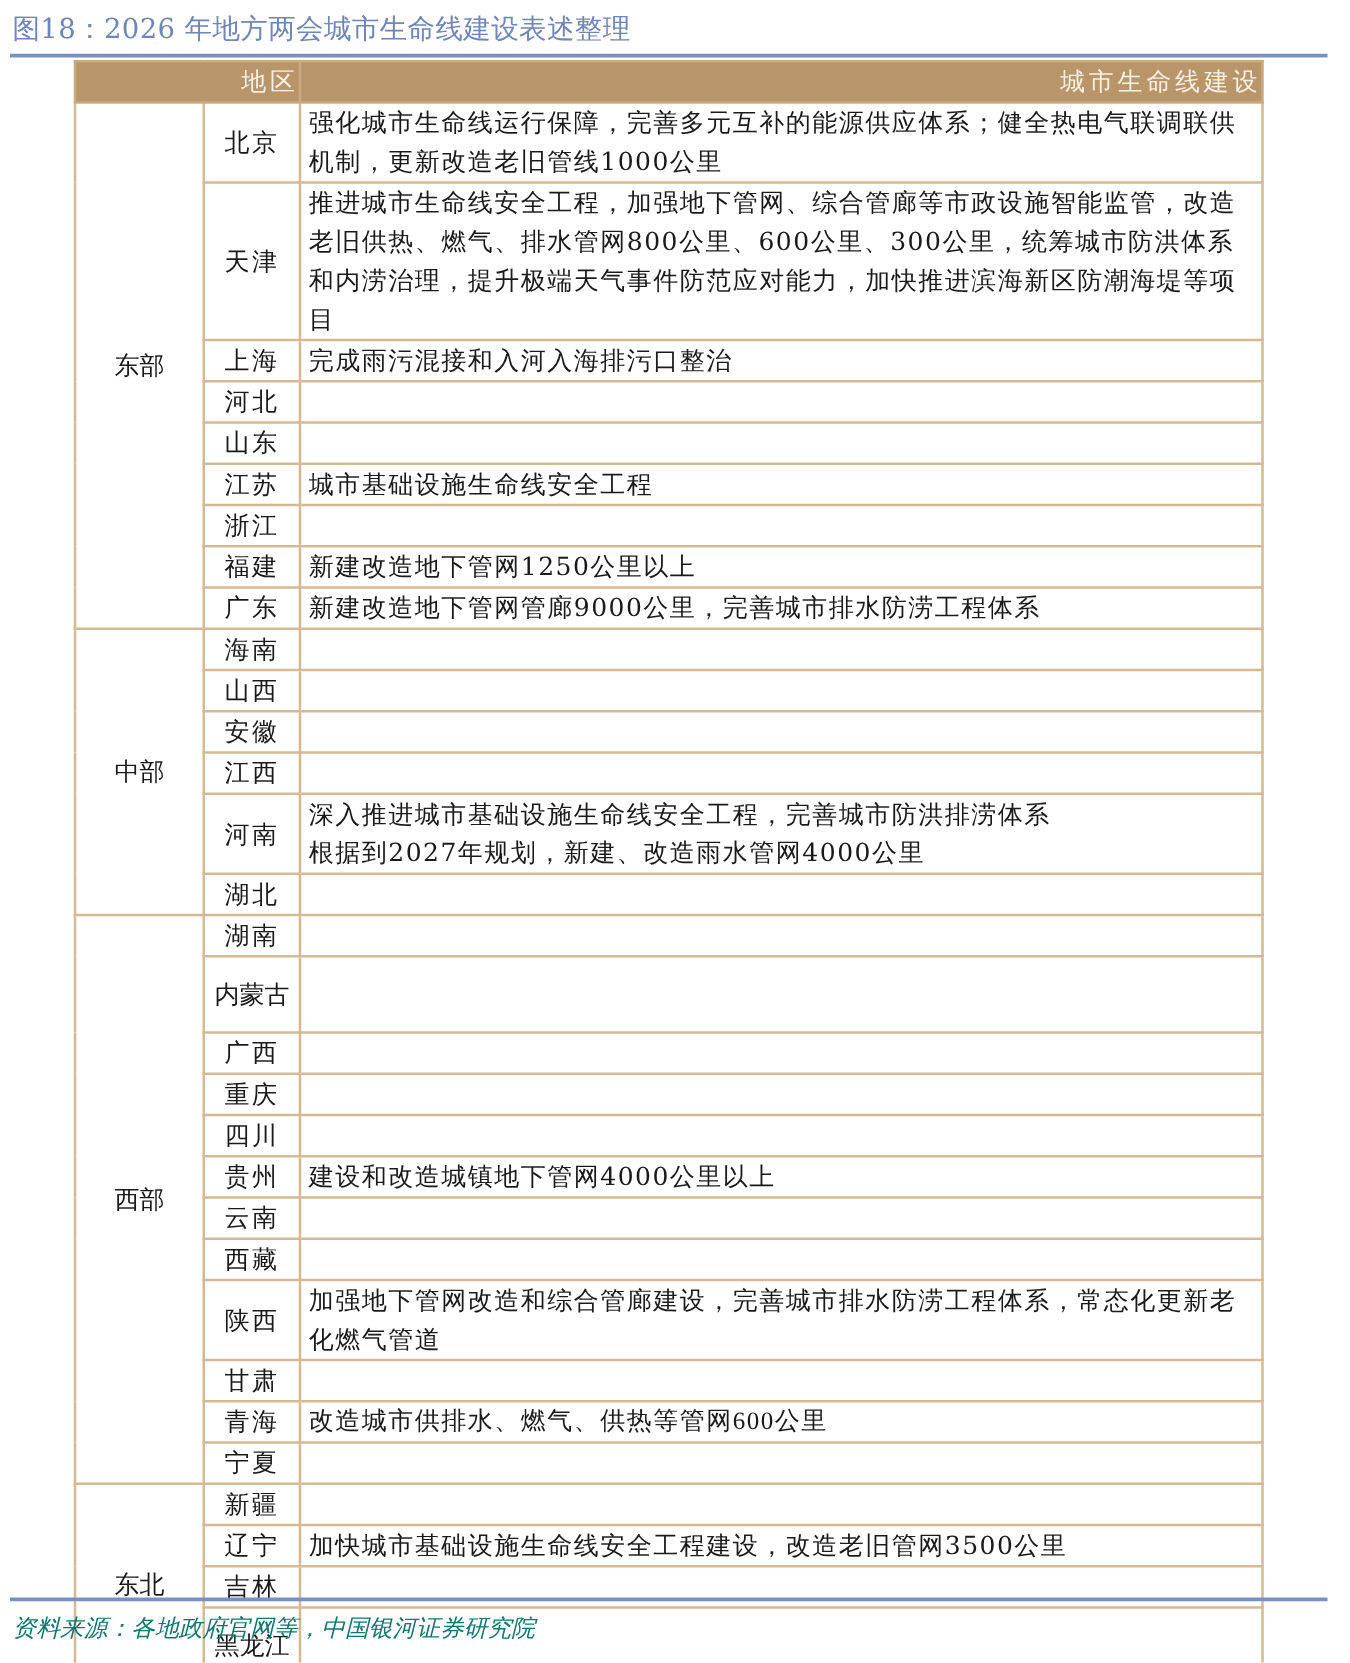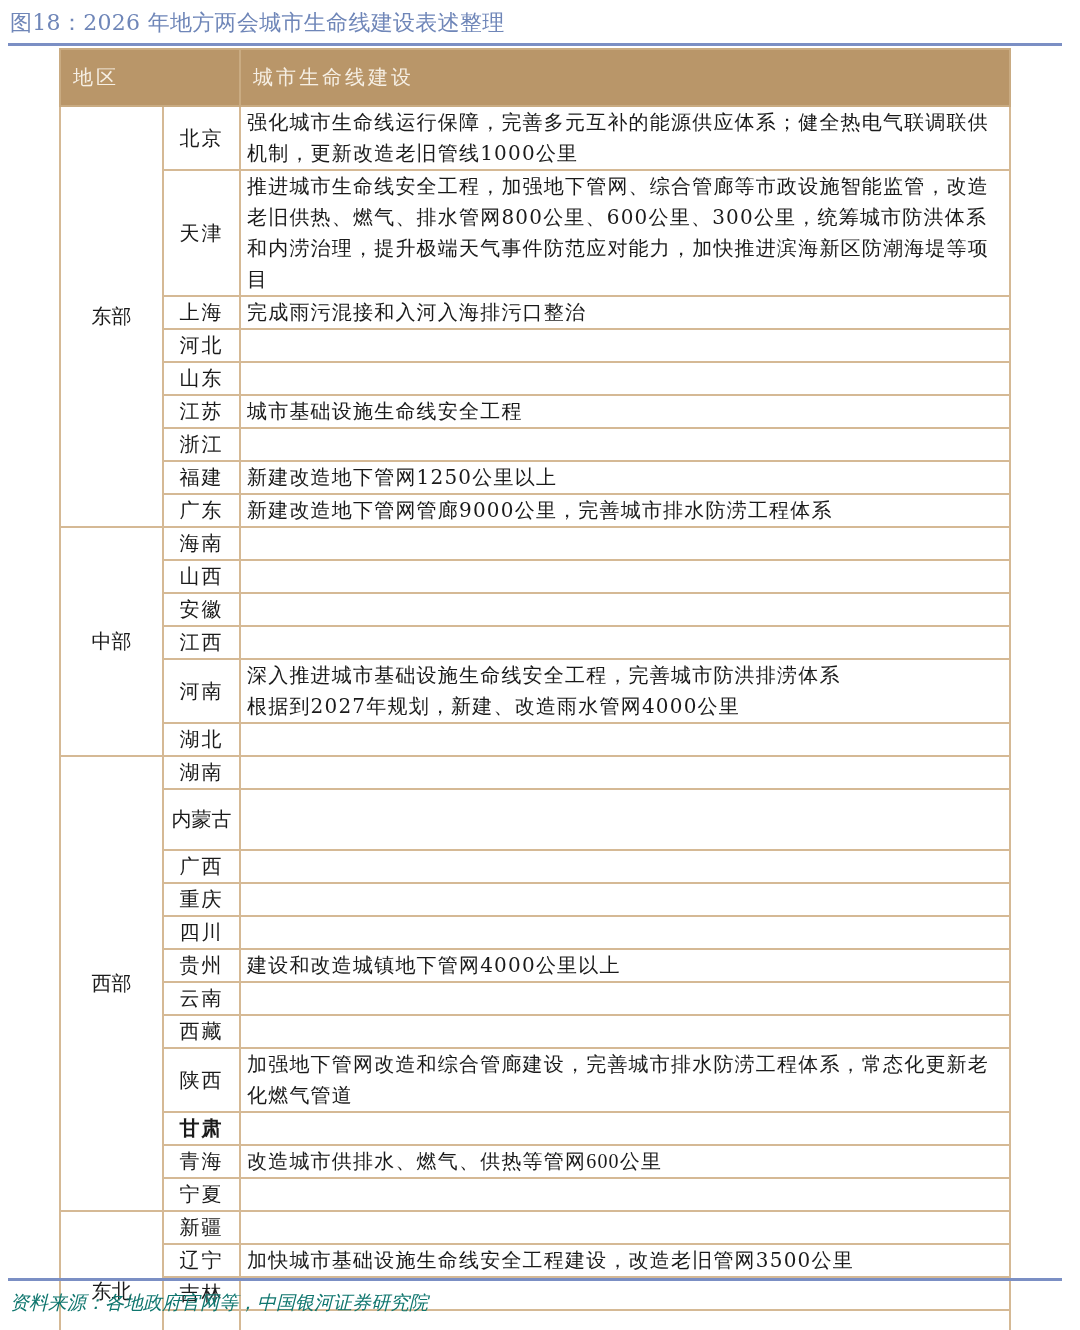--- a/index.html
+++ b/index.html
@@ -5,21 +5,21 @@
   html, body { margin: 0; padding: 0; background: #ffffff; }
   body { width: 1080px; height: 1330px; position: relative; overflow: hidden;
          font-family: "DejaVu Serif", "Liberation Serif", serif; color: #1a1a1a; }
   .title { position: absolute; left: 10px; top: 8px; font-size: 22px; color: #6f86b8; letter-spacing: 0.3px; white-space: nowrap; }
   .rule { position: absolute; left: 8px; width: 1054px; height: 3px; background: #7b8fc4; }
   .rule.top { top: 43px; }
   .rule.bottom { top: 1278px; }
   .table-wrap { position: absolute; left: 59px; top: 48px; width: 950px; }
   table { border-collapse: collapse; width: 950px; table-layout: fixed; }
   col.c1 { width: 103px; } col.c2 { width: 77px; } col.c3 { width: 770px; }
-  th { background: #b99669; color: #f6efe4; font-weight: normal; font-size: 20px; height: 31px; padding: 12px; text-align: left; border: 2px solid #c9ab82; letter-spacing: 3px; }
+  th { background: #b99669; color: #f6efe4; font-weight: normal; font-size: 20px; height: 31px; padding: 0; text-align: right; border: 2px solid #c9ab82; letter-spacing: 3px; }
   td { border: 2px solid #d5b995; font-size: 20px; padding: 0; line-height: 31px; vertical-align: middle; }
   td.region { text-align: center; }
   td.prov { text-align: center; letter-spacing: 2px; }
   td.prov.wide { letter-spacing: 0; }
   td.desc { text-align: left; padding-left: 6px; padding-right: 2px; letter-spacing: 1.2px; }
   .source { position: absolute; left: 10px; top: 1290px; font-size: 19px; color: #0f766e; font-style: italic; white-space: nowrap; }
 </style>
 </head>
 <body>
 
@@ -133,21 +133,21 @@
           <td class="desc" style="white-space: pre-line;"></td>
         </tr>
         <tr style="height: 31px;">
           <td class="prov">西藏</td>
           <td class="desc" style="white-space: pre-line;"></td>
         </tr>
         <tr style="height: 62px;">
           <td class="prov">陕西</td>
           <td class="desc" style="white-space: pre-line;">加强地下管网改造和综合管廊建设，完善城市排水防涝工程体系，常态化更新老化燃气管道</td>
         </tr>
-        <tr style="height: 30px; font-weight: bold;">
+        <tr style="height: 30px;">
           <td class="prov">甘肃</td>
           <td class="desc" style="white-space: pre-line;"></td>
         </tr>
         <tr style="height: 31px;">
           <td class="prov">青海</td>
           <td class="desc" style="white-space: pre-line; font-family: Liberation Serif, serif;">改造城市供排水、燃气、供热等管网600公里</td>
         </tr>
         <tr style="height: 30px;">
           <td class="prov">宁夏</td>
           <td class="desc" style="white-space: pre-line;"></td>

